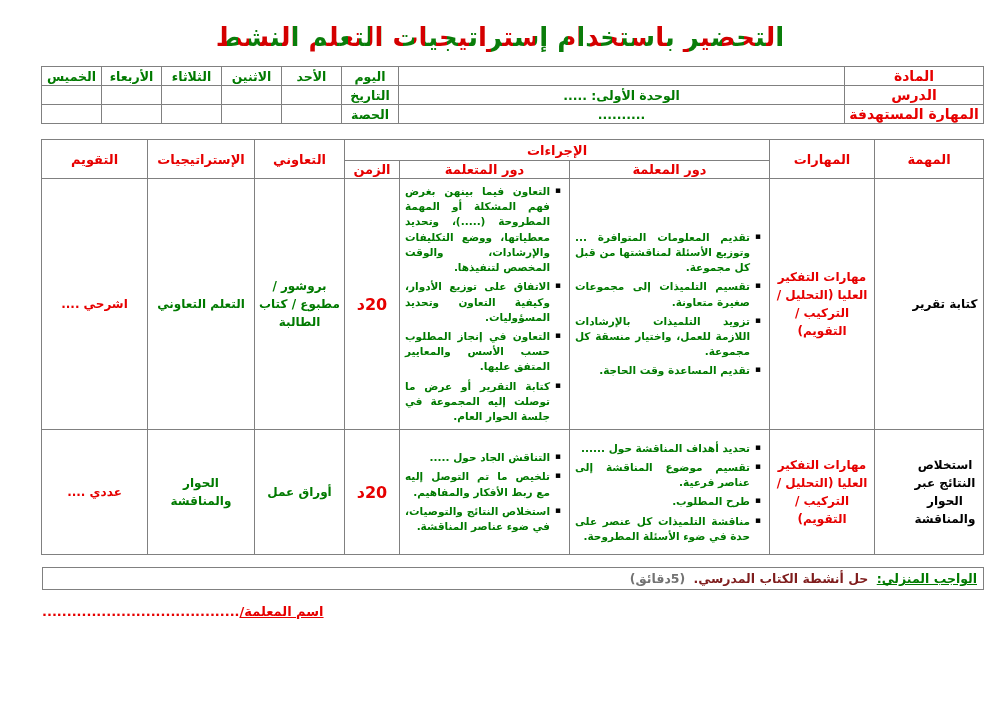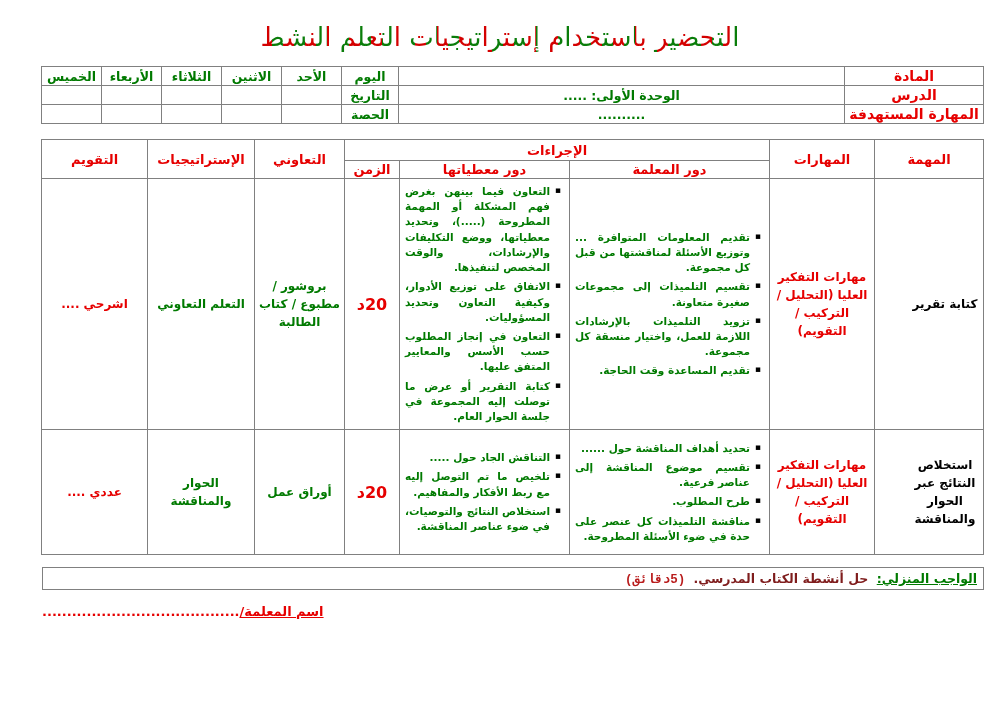--- a/index.html
+++ b/index.html
@@ -6,21 +6,21 @@
   html, body { margin: 0; padding: 0; }
   body {
     width: 1000px; height: 707px;
     background: #ffffff;
     font-family: "DejaVu Sans", sans-serif;
     color: #000;
   }
   .title { padding-top: 22px; text-align: center; }
   .title-text {
     display: inline-block;
-    font-size: 26px; font-weight: normal;
+    font-size: 26px; font-weight: bold;
     color: #0a7d0a;
   }
   @supports ((-webkit-background-clip: text) or (background-clip: text)) {
     .title-text {
       background: repeating-linear-gradient(90deg, #d40000 0px, #d40000 11px, #0a7d0a 11px, #0a7d0a 22px);
       -webkit-background-clip: text;
       background-clip: text;
       color: transparent;
     }
   }
@@ -58,21 +58,21 @@
   ul.bullets li::before {
     content: "▪"; color: #000;
     position: absolute; right: 1px; top: 0; font-size: 9px;
   }
 
   
   .hw-table { margin-top: 12px; }
   .hw-table td { height: 22px; text-align: right; vertical-align: middle; font-size: 12.5px; font-weight: bold; padding: 1px 6px; }
   .hw-label { color: #007a00; text-decoration: underline; }
   .hw-text  { color: #7f1d1d; margin: 12px 4px; }
-  .hw-dur   { color: #b91c1c; font-family: Liberation Mono, monospace; }
+  .hw-dur   { color: #737373; }
 
   
   .signature { margin-top: 14px; direction: rtl; text-align: left; font-size: 13px; font-weight: bold; color: #e60000; }
   .sig-label { text-decoration: underline; }
   .sig-dots  { letter-spacing: 1px; }
 </style>
 </head>
 <body>
 
 <div class="page">
@@ -143,21 +143,21 @@
           <tr class="hrow1">
         <td class="th" rowspan="2">المهمة</td>
         <td class="th" rowspan="2">المهارات</td>
         <td class="th" colspan="3">الإجراءات</td>
         <td class="th" rowspan="2">التعاوني</td>
         <td class="th" rowspan="2">الإستراتيجيات</td>
         <td class="th" rowspan="2">التقويم</td>
       </tr>
       <tr class="hrow2">
         <td class="th">دور المعلمة</td>
-        <td class="th">دور معطياتها</td>
+        <td class="th">دور المتعلمة</td>
         <td class="th">الزمن</td>
       </tr>
 
       <tr class="brow1">
         <td class="cell-center c-black">كتابة تقرير</td>
         <td class="cell-center c-red">مهارات التفكير العليا (التحليل / التركيب / التقويم)</td>
         <td class="list-cell">
           <ul class="bullets">
                 <li>تقديم المعلومات المتوافرة ... وتوزيع الأسئلة لمناقشتها من قبل كل مجموعة.</li>
                 <li>تقسيم التلميذات إلى مجموعات صغيرة متعاونة.</li>

